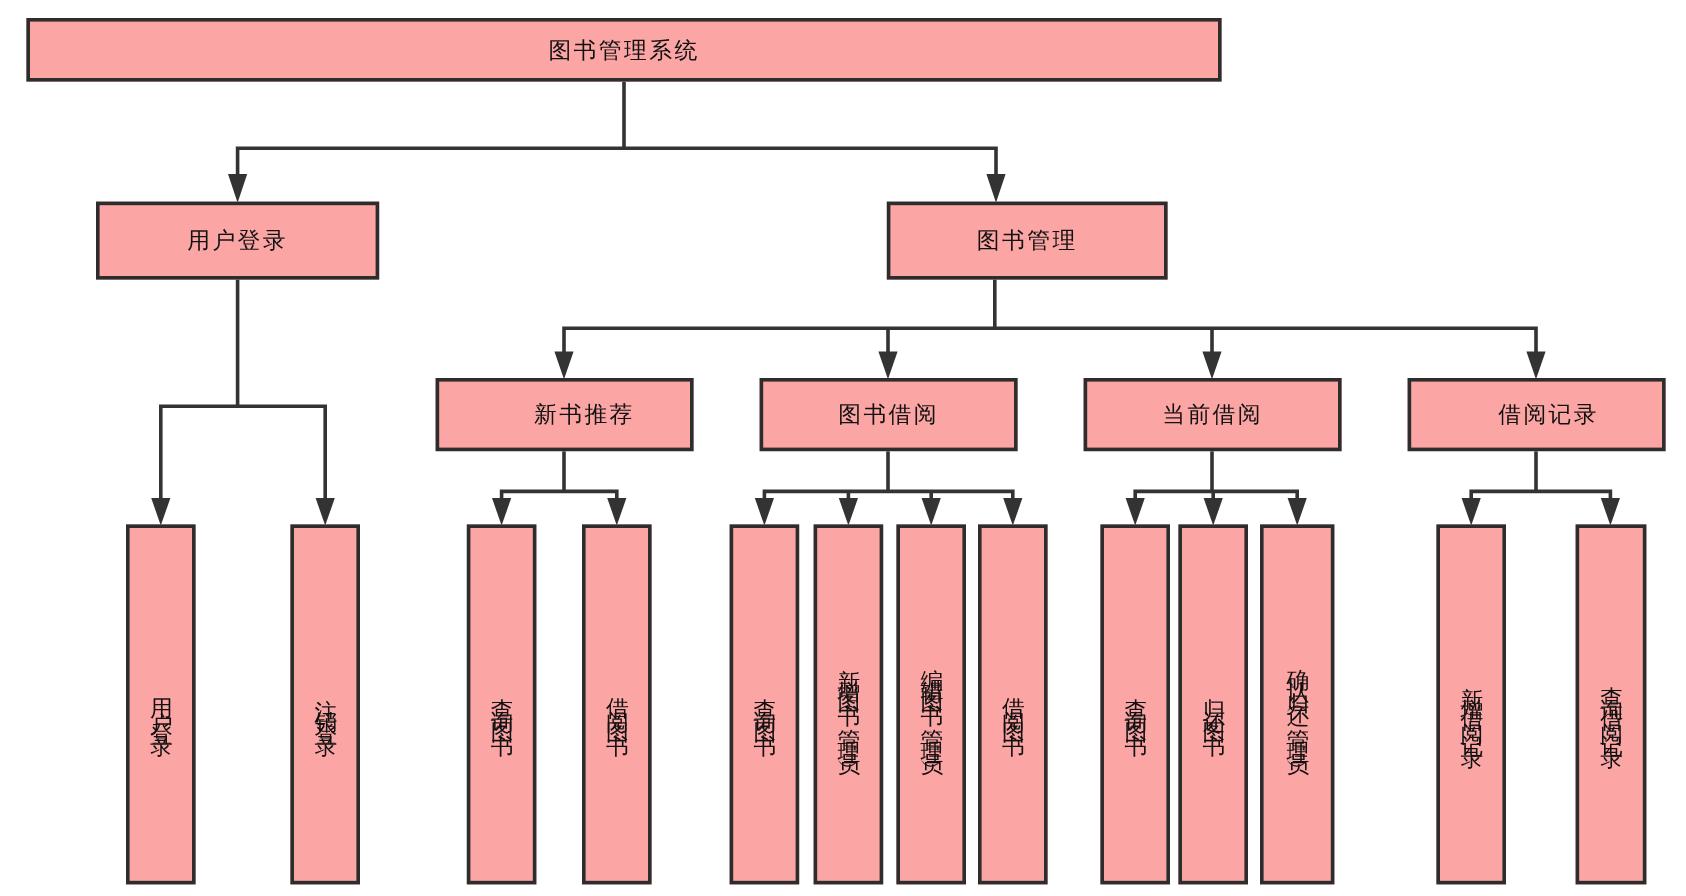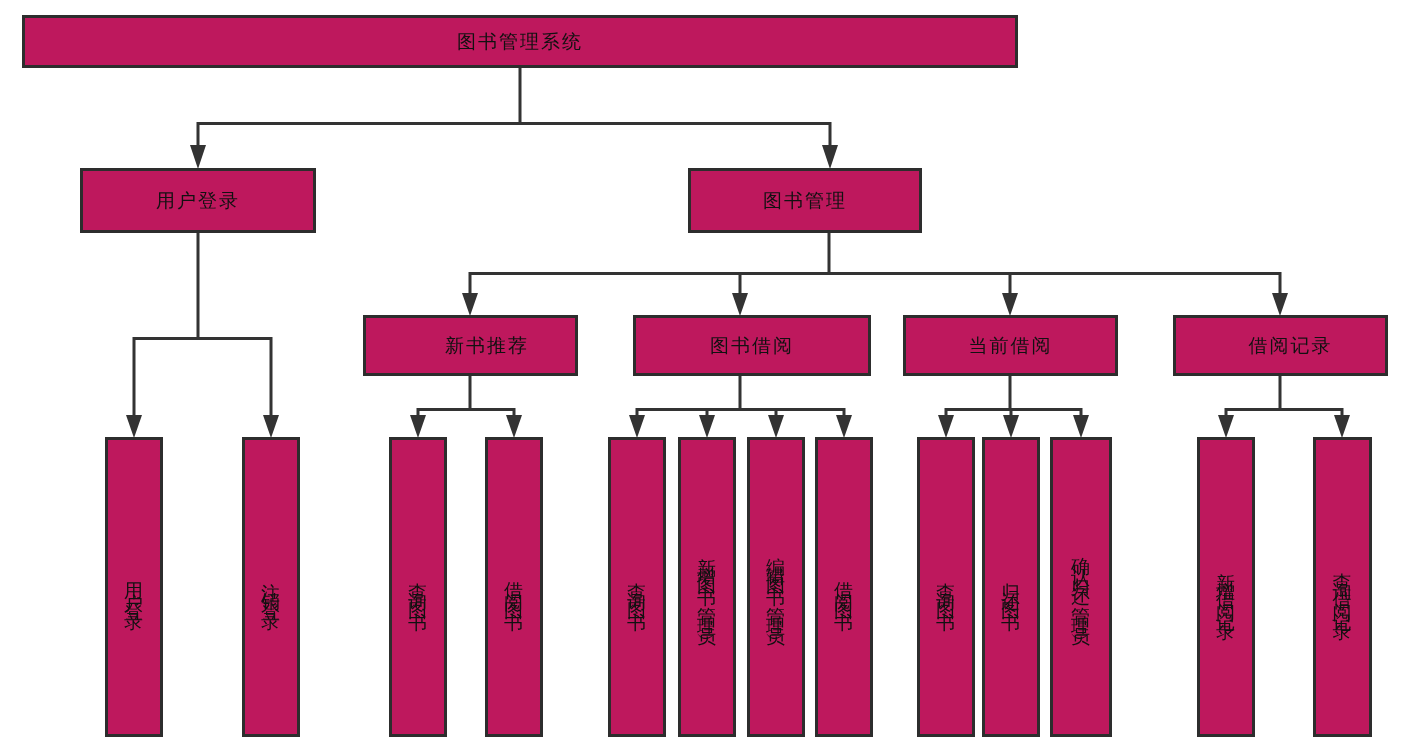--- a/index.html
+++ b/index.html
@@ -16,21 +16,21 @@
     overflow: hidden;
   }
   .connectors {
     position: absolute;
     left: 0; top: 0;
     width: 1405px; height: 747px;
   }
   .node {
     position: absolute;
     box-sizing: border-box;
-    background: #be185d;
+    background: #fca5a5;
     border: 3px solid #2d2d2d;
     display: flex;
     align-items: center;
     justify-content: center;
     color: #111111;
   }
   .node .hlabel {
     font-size: 19px;
     letter-spacing: 2px;
     white-space: nowrap;
@@ -102,28 +102,28 @@
     </g>
   </svg>
 
   <div class="node" style="left:22px; top:15px; width:996px; height:53px;">
     <span class="hlabel">图书管理系统</span>
   </div>
 
   <div class="node" style="left:80px; top:168px; width:236px; height:65px;">
     <span class="hlabel">用户登录</span>
   </div>
-  <div class="node" style="left:688px; top:168px; width:234px; height:65px;">
+  <div class="node" style="left:739px; top:168px; width:234px; height:65px;">
     <span class="hlabel">图书管理</span>
   </div>
 
   <div class="node" style="left:363px; top:315px; width:215px; height:61px;padding-left:33px;">
     <span class="hlabel">新书推荐</span>
   </div>
-  <div class="node" style="left:633px; top:315px; width:238px; height:61px;">
+  <div class="node" style="left:633px; top:315px; width:215px; height:61px;">
     <span class="hlabel">图书借阅</span>
   </div>
   <div class="node" style="left:903px; top:315px; width:215px; height:61px;">
     <span class="hlabel">当前借阅</span>
   </div>
   <div class="node" style="left:1173px; top:315px; width:215px; height:61px;padding-left:20px;">
     <span class="hlabel">借阅记录</span>
   </div>
 
   <div class="node" style="left:105px; top:437px; width:58px; height:300px;">

